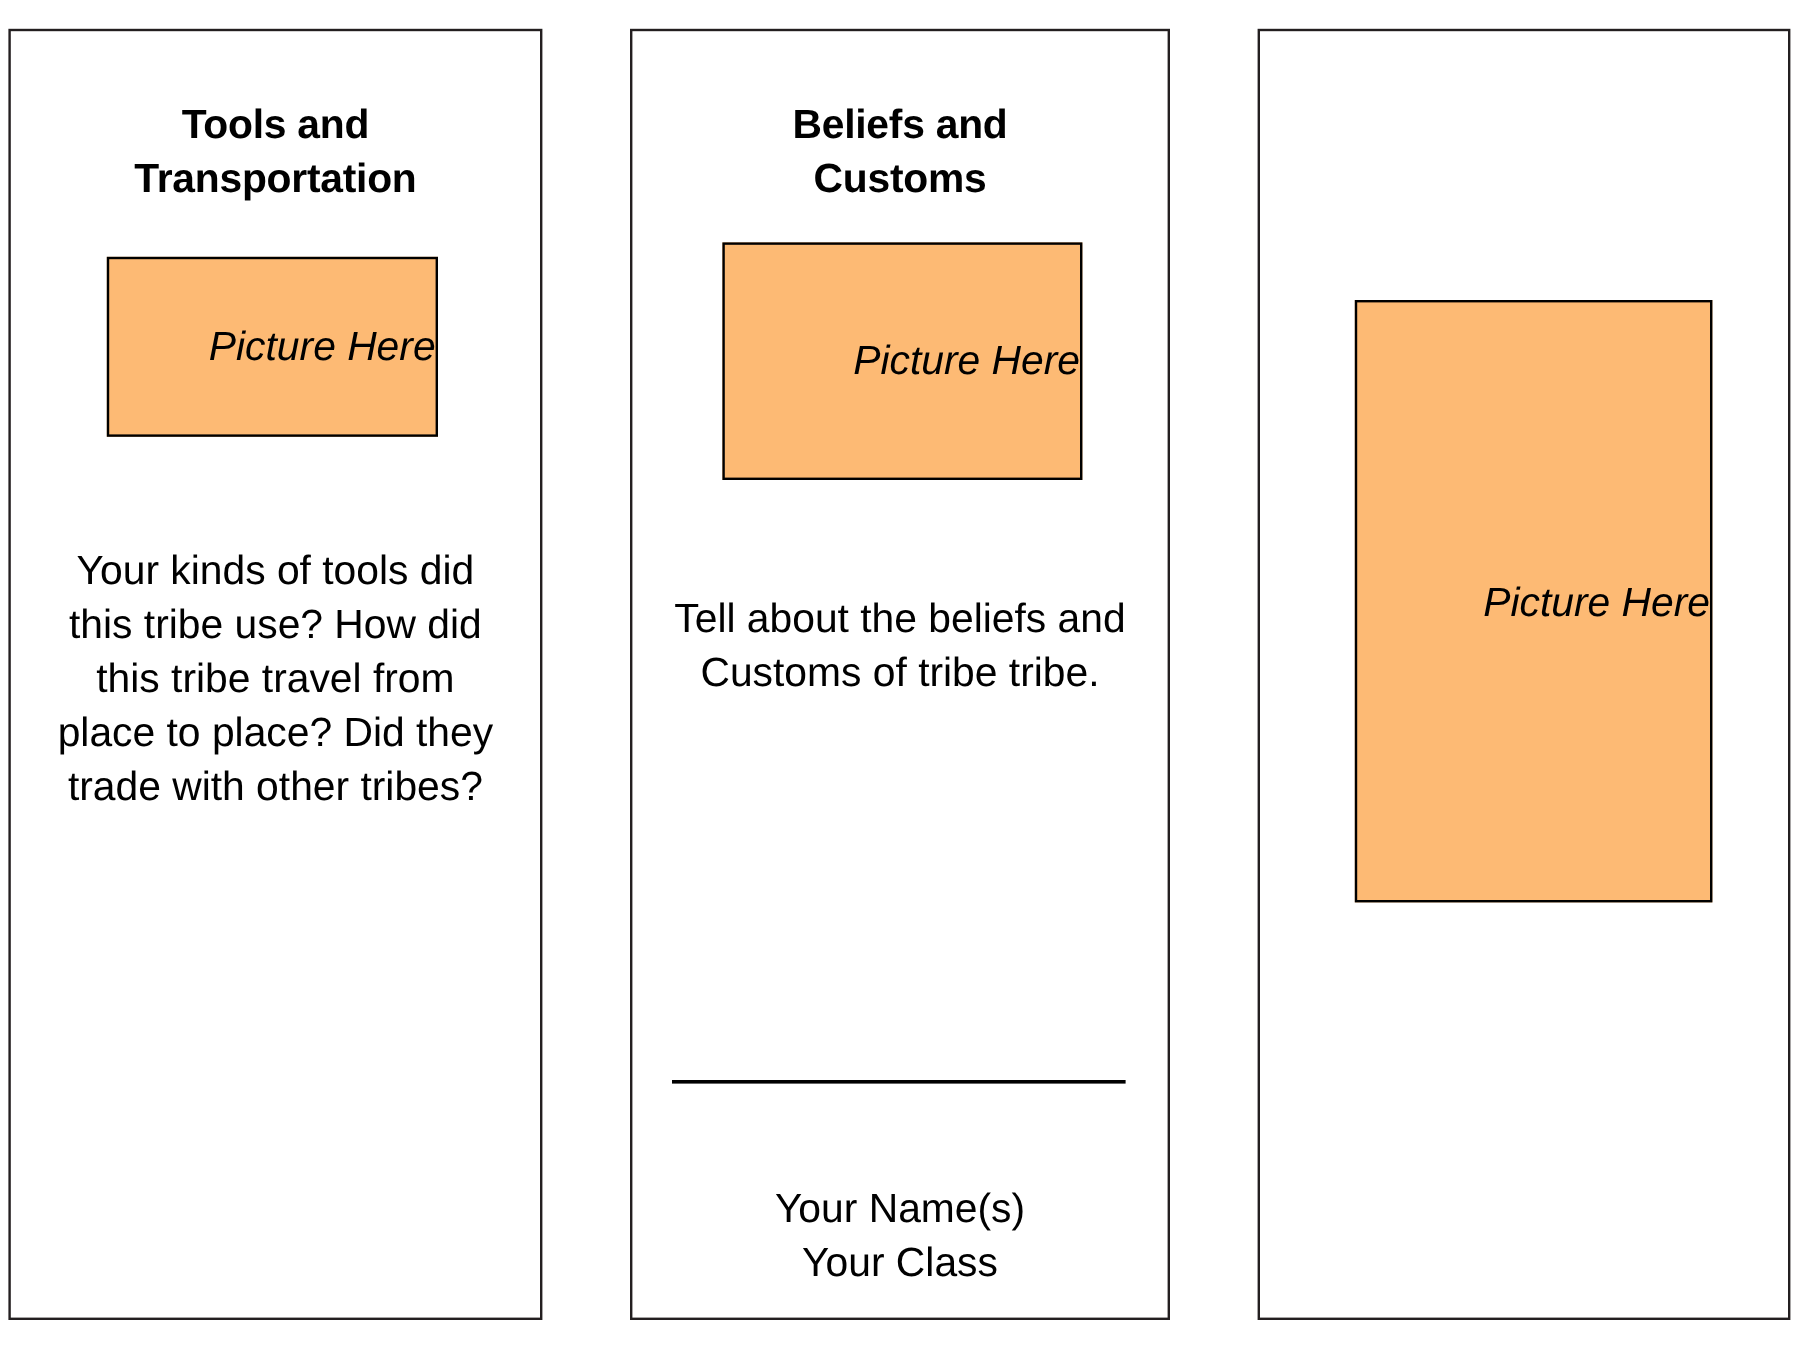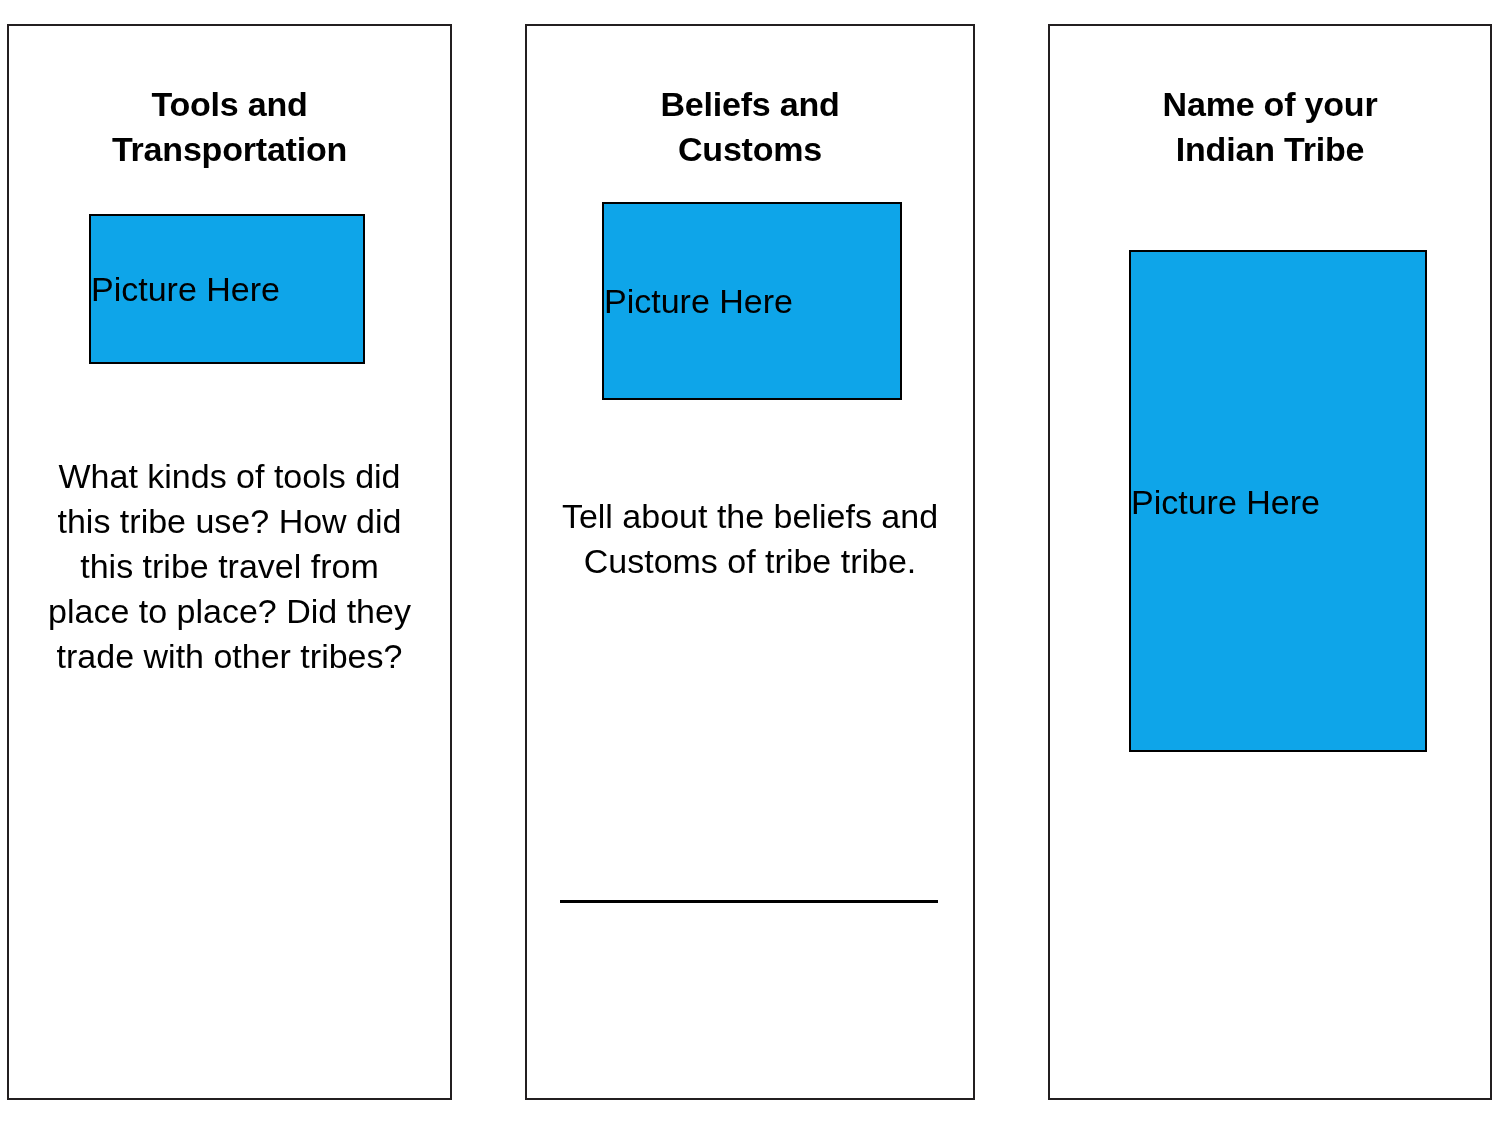--- a/index.html
+++ b/index.html
@@ -50,24 +50,25 @@
   }
 
   #panel-1 .panel-title { top: 28px; }
   #panel-2 .panel-title { top: 28px; }
   #panel-3 .panel-title { top: 28px; }
 
   .picture-box {
     position: absolute;
     box-sizing: border-box;
     border: 2px solid #000000;
-    background: #0ea5e9;
+    background: #fdba74;
     display: flex;
     align-items: center;
-    justify-content: flex-start;
+    justify-content: flex-end;
+    font-style: italic;
   }
 
   .picture-box-label {
     font-size: 34px;
     line-height: 40px;
     text-align: center;
   }
 
   #picture-box-1 { left: 80px;  top: 188px; width: 276px; height: 150px; }
   #picture-box-2 { left: 75px;  top: 176px; width: 300px; height: 198px; }
@@ -114,40 +115,40 @@
 <div class="brochure">
 
   <section class="panel" id="panel-1">
     <h2 class="panel-title">Tools and
 Transportation</h2>
 
     <div class="picture-box" id="picture-box-1">
       <span class="picture-box-label">Picture Here</span>
     </div>
 
-    <p class="body-text" id="body-text-1">What kinds of tools did this tribe use? How did this tribe travel from place to place? Did they trade with other tribes?</p>
+    <p class="body-text" id="body-text-1">Your kinds of tools did this tribe use? How did this tribe travel from place to place? Did they trade with other tribes?</p>
   </section>
 
   <section class="panel" id="panel-2">
     <h2 class="panel-title">Beliefs and
 Customs</h2>
 
     <div class="picture-box" id="picture-box-2">
       <span class="picture-box-label">Picture Here</span>
     </div>
 
     <p class="body-text" id="body-text-2">Tell about the beliefs and Customs of tribe tribe.</p>
 
     <div class="signature-line"></div>
 
+    <p class="signature-text">Your Name(s)
+Your Class</p>
   </section>
 
   <section class="panel" id="panel-3">
-    <h2 class="panel-title">Name of your
-Indian Tribe</h2>
 
     <div class="picture-box" id="picture-box-3">
       <span class="picture-box-label">Picture Here</span>
     </div>
 
   </section>
 
 </div>
 
 </body></html>

